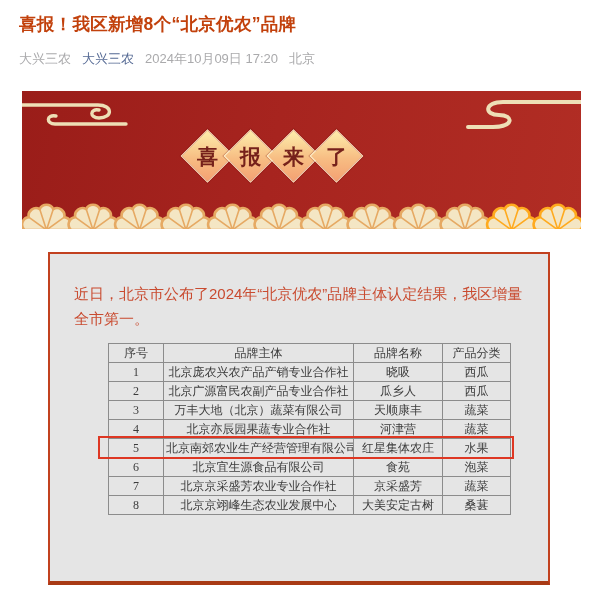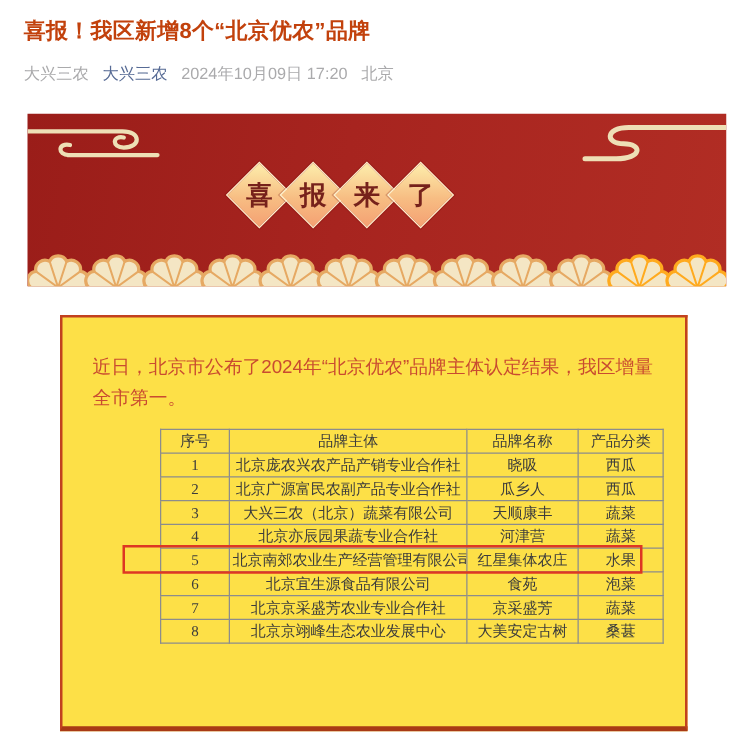--- a/index.html
+++ b/index.html
@@ -20,29 +20,29 @@
   .tiles { position:absolute; left:250px; top:46px; transform:translateX(-50%); display:flex; gap:5px; }
   .tile { width:38px; height:38px; transform:rotate(45deg);
           background:linear-gradient(to bottom right,#fce7a6 8%,#f7bd83 55%,#f4a072 100%);
           border:1.5px solid #fdf0cd; box-shadow:0 0 0 1px rgba(120,20,15,.25); }
   .tile span { display:block; width:100%; height:100%; transform:rotate(-45deg);
                text-align:center; line-height:37px; font-size:21px; font-weight:700; color:#76211b; }
   .scallops { position:absolute; left:0; bottom:-1px; }
 
   
   .redbox { position:absolute; left:48px; top:252px; width:502px; height:333px;
-            border:2px solid #c2411f; border-bottom:4px solid #a83a15; background:#fde047;
+            border:2px solid #c2411f; border-bottom:4px solid #a83a15; background:#e5e5e5;
             padding:27px 0 0 24px; }
   .paras { width:462px; color:#c94b30; font-size:15px; line-height:25px; }
   .paras p { margin:0; }
 
   
   .table-wrap { position:relative; margin:12px 0 0 34px; width:402px;
                 font-family:"Liberation Serif", serif; }
-  table { border-collapse:collapse; width:402px; table-layout:fixed;margin-left:20px; }
+  table { border-collapse:collapse; width:402px; table-layout:fixed; }
   col.c1{width:55px} col.c2{width:190px} col.c3{width:89px} col.c4{width:68px}
   th,td { border:1px solid #8c8c8c; height:19px; font-size:12px; font-weight:400;
           text-align:center; color:#3c3c3c; padding:0 2px; white-space:nowrap; overflow:hidden; }
   .row-highlight { position:absolute; left:-10px; right:-4px; top:93px; height:23px;
                    border:2px solid #de3723; pointer-events:none; }
 </style>
 </head>
 <body>
 
 <div class="header">
@@ -132,21 +132,21 @@
         <td>西瓜</td>
       </tr>
       <tr>
         <td>2</td>
         <td>北京广源富民农副产品专业合作社</td>
         <td>瓜乡人</td>
         <td>西瓜</td>
       </tr>
       <tr>
         <td>3</td>
-        <td>大兴三农（北京）蔬菜有限公司</td>
+        <td>万丰大地（北京）蔬菜有限公司</td>
         <td>天顺康丰</td>
         <td>蔬菜</td>
       </tr>
       <tr>
         <td>4</td>
         <td>北京亦辰园果蔬专业合作社</td>
         <td>河津营</td>
         <td>蔬菜</td>
       </tr>
       <tr>

